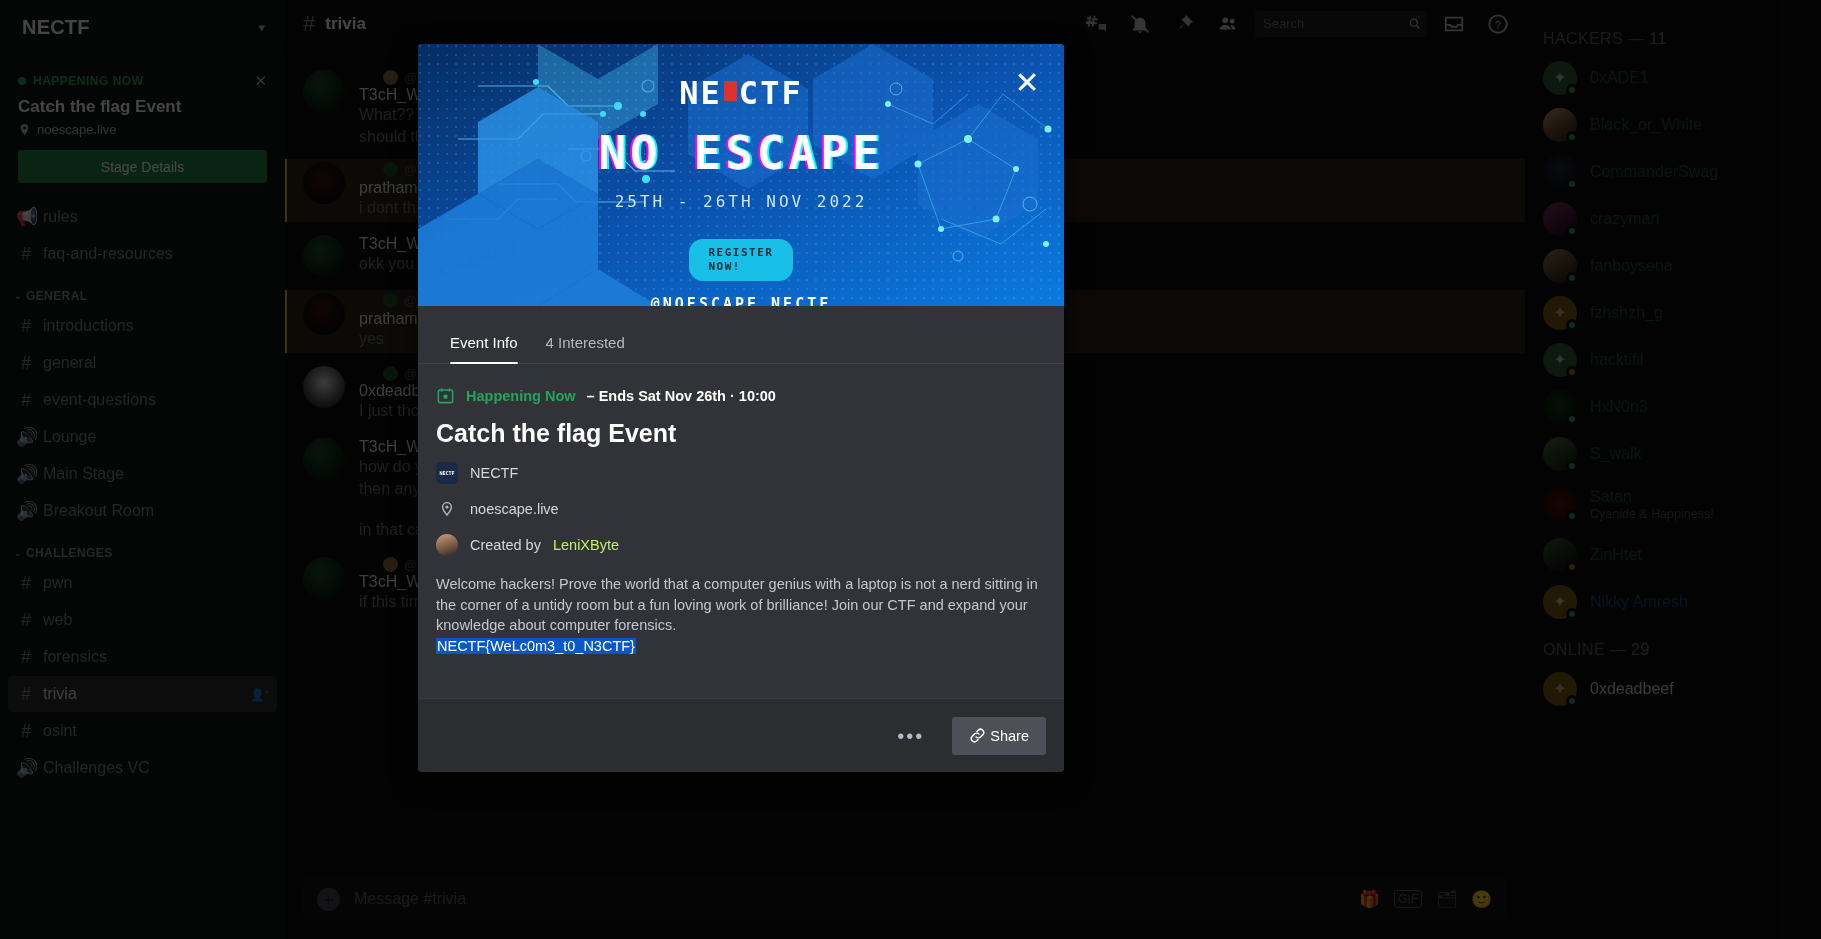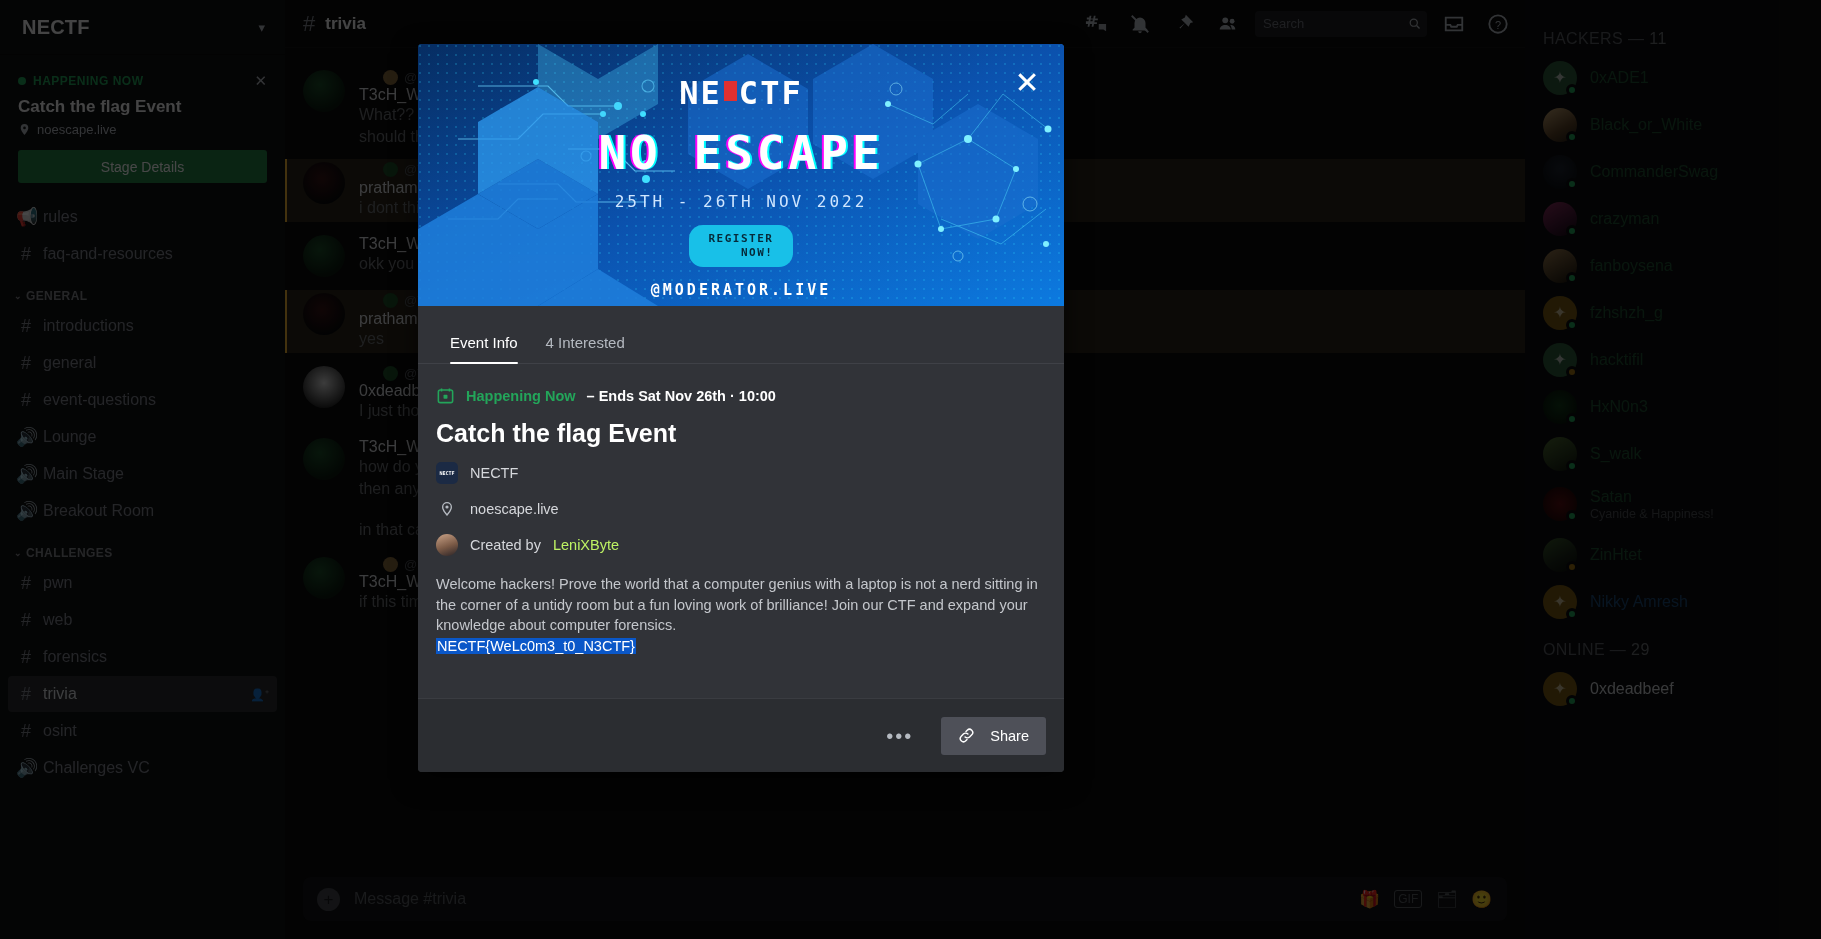--- a/index.html
+++ b/index.html
@@ -161,23 +161,23 @@
                   align-items:center; justify-content:flex-start; padding-top: 30px; }
   .brand { font-family:"DejaVu Sans Mono", monospace; font-size:32px; font-weight:bold;
            color:#fff; letter-spacing:2px; display:flex; align-items:center; }
   .brand .flagmark { display:inline-block; width:13px; height:20px; background:#e03030;
                      margin: 0 2px; position:relative; top:-2px; }
   .big-title { margin-top: 14px; font-family:"DejaVu Sans Mono", monospace;
                font-size:46px; font-weight:bold; color:#fff; letter-spacing:4px;
                text-shadow: 2px 0 #0ff, -2px 0 #f0f; }
   .dates { margin-top: 12px; font-family:"DejaVu Sans Mono", monospace;
            font-size:16px; color:#cfe6ff; letter-spacing:3px; }
-  .reg-btn { margin-top: 14px; background:#18c0e8; color:#062a3a; border-radius:14px;
+  .reg-btn { margin-top: 28px; background:#18c0e8; color:#062a3a; border-radius:14px;
              padding: 7px 20px; font-family:"DejaVu Sans Mono", monospace;
-             font-size:11px; font-weight:bold; letter-spacing:1.5px; text-align:right;
+             font-size:11px; font-weight:bold; letter-spacing:1.5px; text-align:left;
              line-height:1.25; cursor:pointer;}
   .site { margin-top: 14px; font-family:"DejaVu Sans Mono", monospace; font-size:15px;
           color:#fff; letter-spacing:3px; font-weight:bold; }
   .m-close {
     position:absolute; right:16px; top:18px; width:42px;height:42px;
     display:flex;align-items:center;justify-content:center; cursor:pointer;
     color:#fff; font-size:30px; line-height:1; font-weight:300;
   }
 
   .m-tabs { display:flex; gap:0; padding: 0 18px; border-bottom: 1px solid #3f4147;
@@ -205,21 +205,21 @@
   .link { color:#bef264; cursor:pointer; }
   .desc { margin-top: 18px; font-size: 14.5px; color:#c4c7cc; line-height: 1.42; }
   .flag { background:#0a57c8; color:#fff; padding: 0 1px; }
 
   .m-footer { height: 74px; border-top: 1px solid #3a3c41; background:#2b2d31;
               display:flex; align-items:center; justify-content:flex-end;
               gap: 18px; padding: 0 18px; }
   .dots { color:#b5bac1; font-size: 20px; letter-spacing:2px; cursor:pointer;
           padding: 6px 10px; line-height: 0.6; }
   .share-btn { background:#4e5058; color:#fff; border-radius:3px; height:38px;
-               padding: 0 17px; display:flex; align-items:center; gap:15px;
+               padding: 0 17px; display:flex; align-items:center; gap:4px;
                font-size:14.5px; font-weight:500; cursor:pointer; }
 </style>
 </head>
 <body>
 
 <div class="app">
 
   <div class="sidebar">
 
     <div class="guild-header">
@@ -645,21 +645,21 @@
           <span>NE</span>
           <span class="flagmark"></span>
           <span>CTF</span>
         </div>
         <div class="big-title">NO ESCAPE</div>
         <div class="dates">25TH - 26TH NOV 2022</div>
         <div class="reg-btn">
           <div>REGISTER</div>
           <div>NOW!</div>
         </div>
-        <div class="site">@MODERATOR.LIVE</div>
+        <div class="site">@NOESCAPE.NECTF</div>
       </div>
 
       <div class="m-close">✕</div>
     </div>
 
     <div class="m-tabs">
       <div class="m-tab active">Event Info</div>
       <div class="m-tab">4 Interested</div>
     </div>
 

